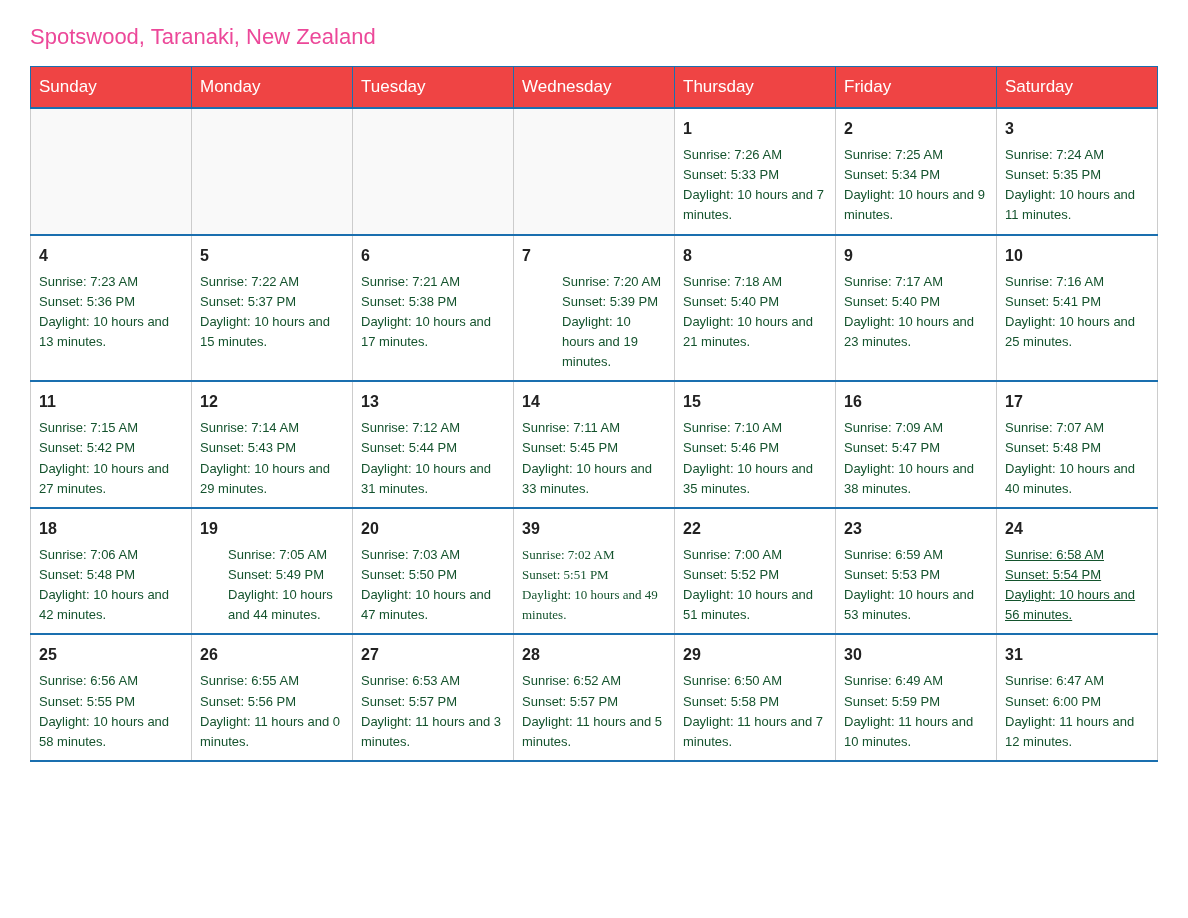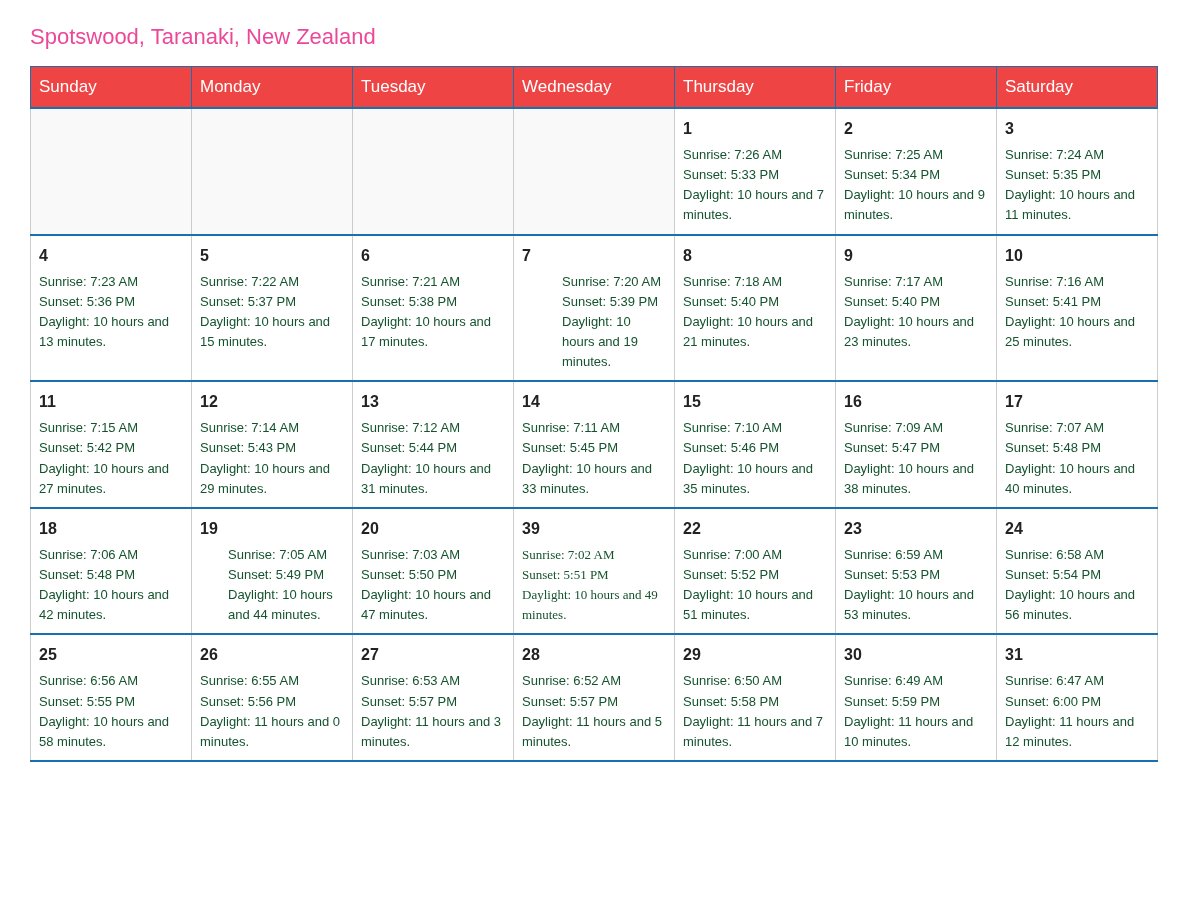--- a/index.html
+++ b/index.html
@@ -254,21 +254,21 @@
 Daylight: 10 hours and 51 minutes.</div>
         </td>
         <td>
           <span class="day-number">23</span>
           <div class="day-info" style="white-space: pre-line;">Sunrise: 6:59 AM
 Sunset: 5:53 PM
 Daylight: 10 hours and 53 minutes.</div>
         </td>
         <td>
           <span class="day-number">24</span>
-          <div class="day-info" style="white-space: pre-line;">Sunrise: 6:58 AM
+          <div class="day-info" style="white-space: pre-line; text-decoration: underline;">Sunrise: 6:58 AM
 Sunset: 5:54 PM
 Daylight: 10 hours and 56 minutes.</div>
         </td>
       </tr>
       <tr>
         <td>
           <span class="day-number">25</span>
           <div class="day-info" style="white-space: pre-line;">Sunrise: 6:56 AM
 Sunset: 5:55 PM
 Daylight: 10 hours and 58 minutes.</div>

